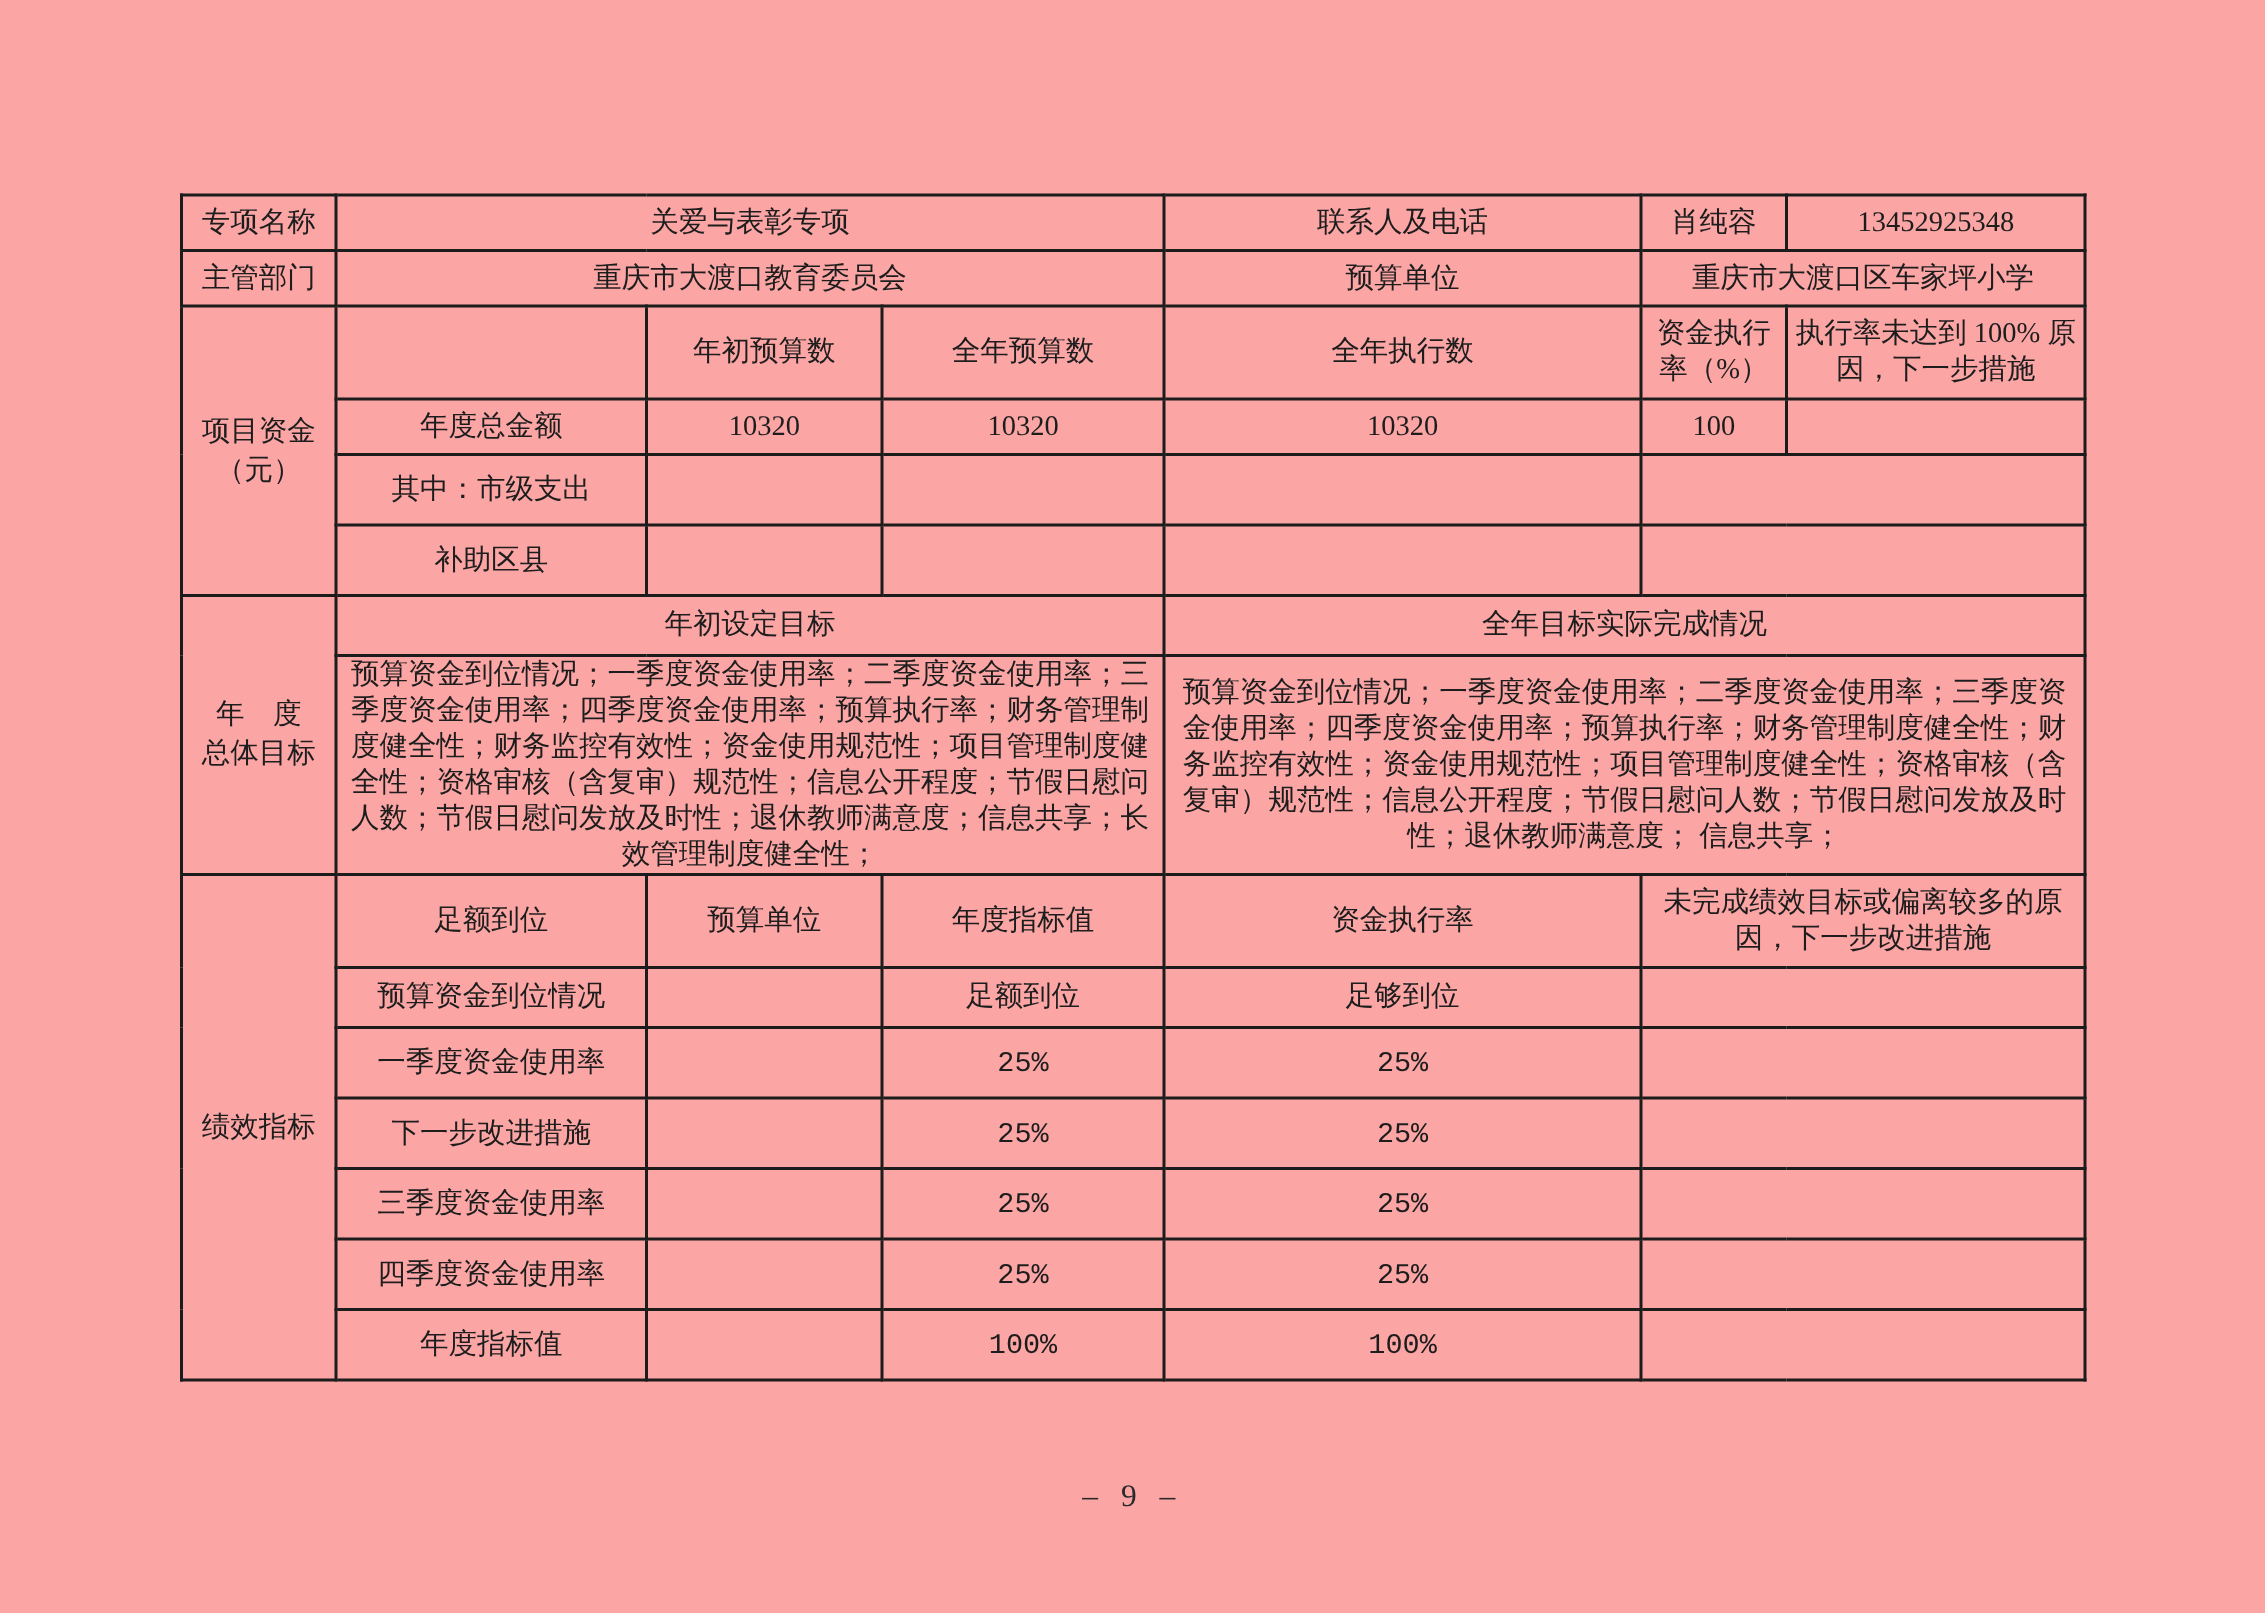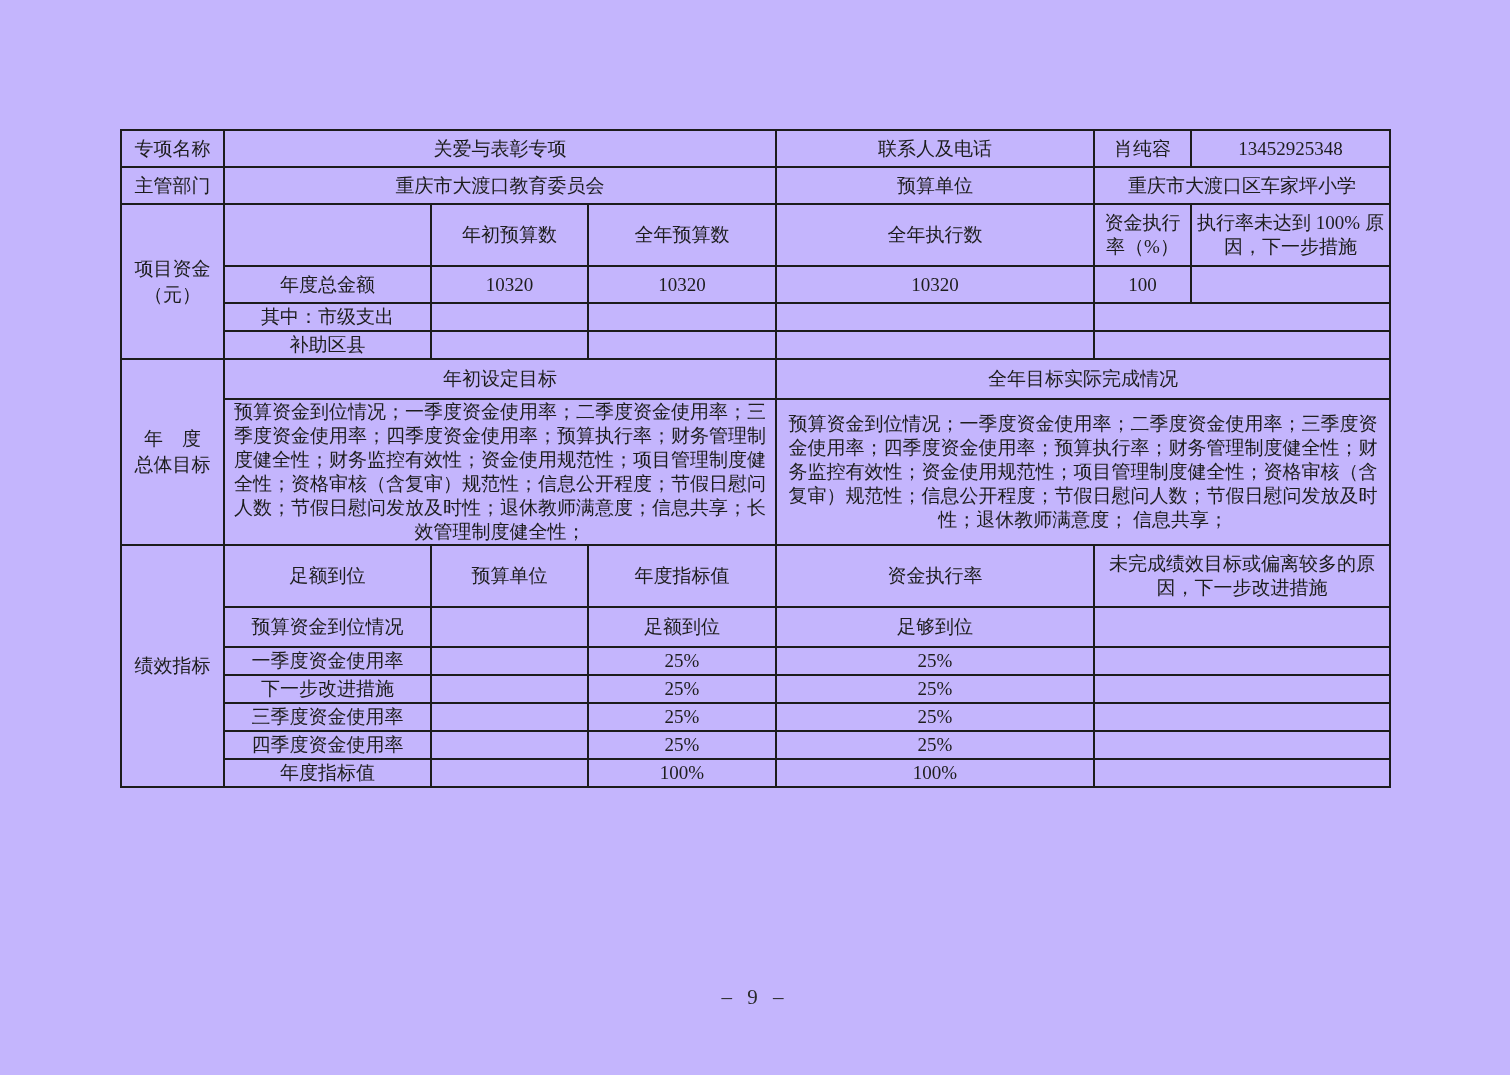--- a/index.html
+++ b/index.html
@@ -1,40 +1,40 @@
 <!DOCTYPE html>
 <html><head>
 <meta charset="utf-8">
 <style>
   html,body { margin:0; padding:0; background:#e8e8e8; }
   .page {
     position:relative;
     width:1510px; height:1075px;
-    background:#c4b5fd;
+    background:#fca5a5;
     font-family:"Liberation Serif","DejaVu Serif",serif;
     color:#1d1d1d;
     margin:0 auto;
     overflow:hidden;
   }
   table.report {
     position:absolute; left:120px; top:129px;
     border-collapse:collapse; table-layout:fixed;
     width:1269px;
   }
   table.report td {
     border:2px solid #1c1c1c;
     text-align:center;
     vertical-align:middle;
     font-size:19px;
     line-height:24px;
     padding:0 4px;
     overflow:hidden;
   }
   tr.rh37 { height:37px; }
-  tr.rh38 { height:28px; }
+  tr.rh38 { height:47px;font-family:Liberation Mono, monospace; }
   tr.rh40 { height:40px; }
   tr.rh62 { height:62px; }
   tr.rh146{ height:146px; }
   td .line { display:block; line-height:26px; }
   td.goal-cell {
     text-align:justify;
     vertical-align:top;
     padding:7px 12px 0 14px;
     line-height:24.5px;
   }

